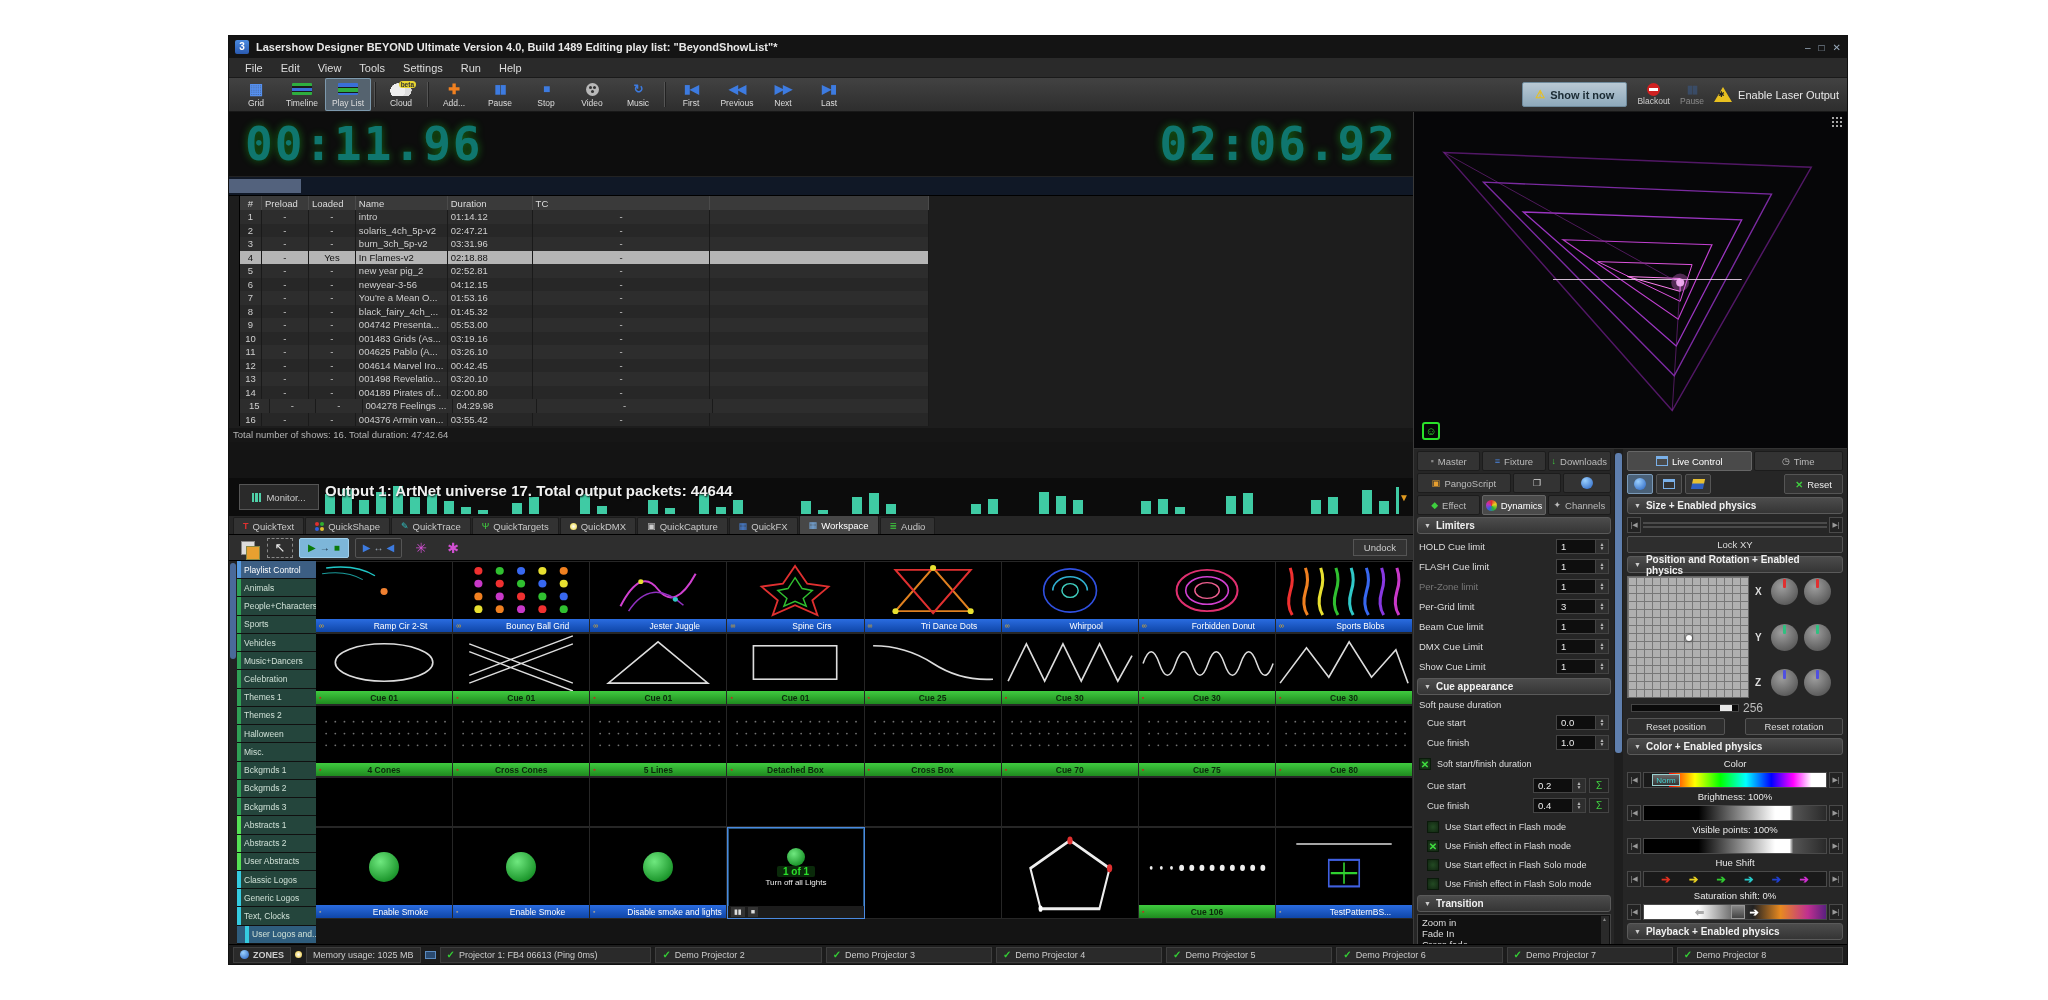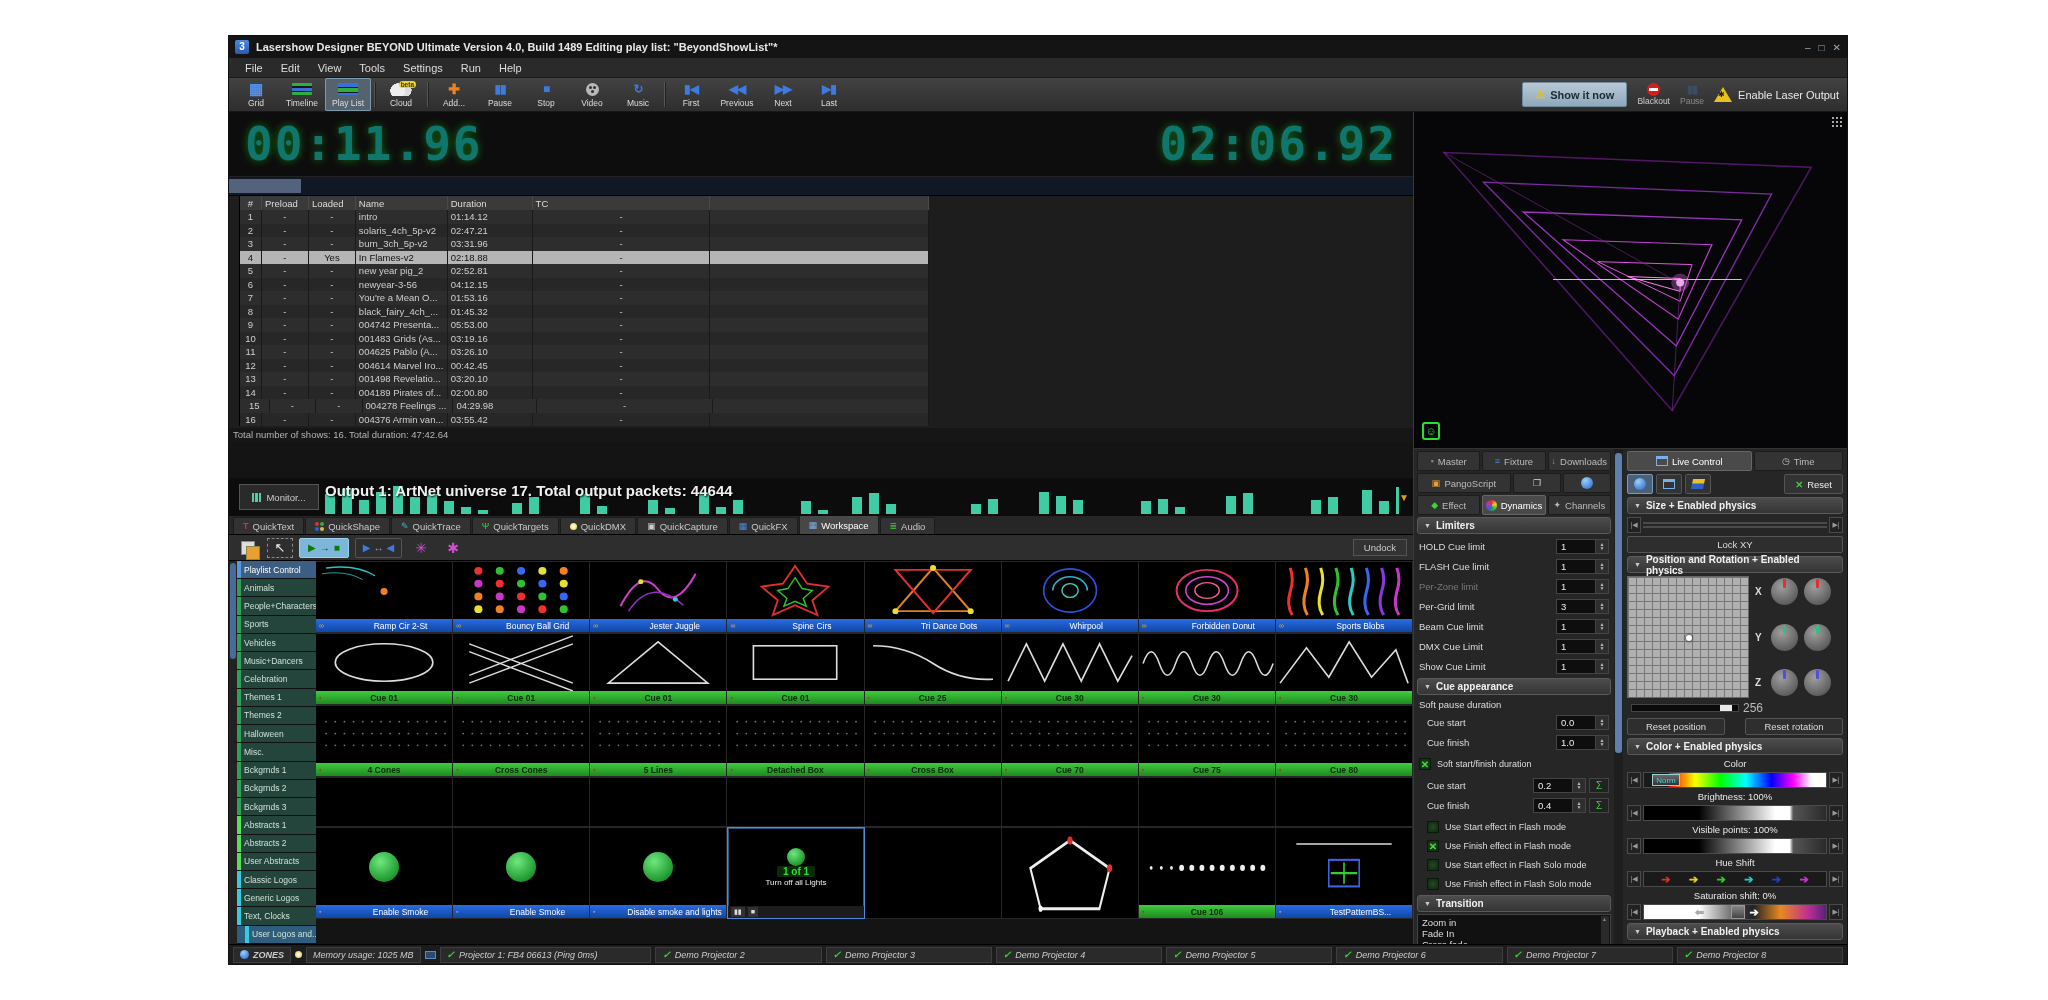--- a/index.html
+++ b/index.html
@@ -191,21 +191,21 @@
   .axlbl{width:10px;color:#ddd;font-size:10px;font-weight:bold;}
   .knob{width:27px;height:27px;border-radius:50%;background:radial-gradient(circle at 40% 32%,#9f9f9f,#5c5c5c 75%);position:relative;flex:none;}
   .knob::after{content:"";position:absolute;left:12px;top:1px;width:3px;height:9px;background:var(--pc,#d03030);border-radius:1px;}
   .minislider{display:flex;align-items:center;gap:4px;flex:none;padding-left:4px;}
   .minitrack{width:108px;height:8px;background:#0a0a0a;border:1px solid #444;position:relative;}
   .minitrack::after{content:"";position:absolute;right:6px;top:0;width:12px;height:6px;background:#e8e8e8;}
   .resetrow{display:flex;gap:20px;flex:none;}
   .resetrow .btnwide{flex:1;}
   
   .statusbar{height:20px;flex:none;background:#1c1c1c;border-top:1px solid #000;display:flex;align-items:center;gap:4px;padding:0 4px;font-size:9px;color:#ccc;}
-  .sb-box{height:16px;background:#2a2a2a;border:1px solid #3e3e3e;display:flex;align-items:center;gap:4px;padding:0 6px;white-space:nowrap;overflow:hidden;font-style:italic;}
+  .sb-box{height:16px;background:#2a2a2a;border:1px solid #3e3e3e;display:flex;align-items:center;gap:4px;padding:0 6px;white-space:nowrap;overflow:hidden;}
   .check{color:#35d035;font-weight:bold;font-size:10px;}
   .proj{flex:1;min-width:0;}
   .lamp{width:7px;height:7px;border-radius:50%;background:radial-gradient(#fff,#e8c020);}
   .monic{width:11px;height:8px;border:1px solid #5a8ac0;background:#2a4a70;}
 </style>
 </head>
 <body>
 
 <div class="app">
 

